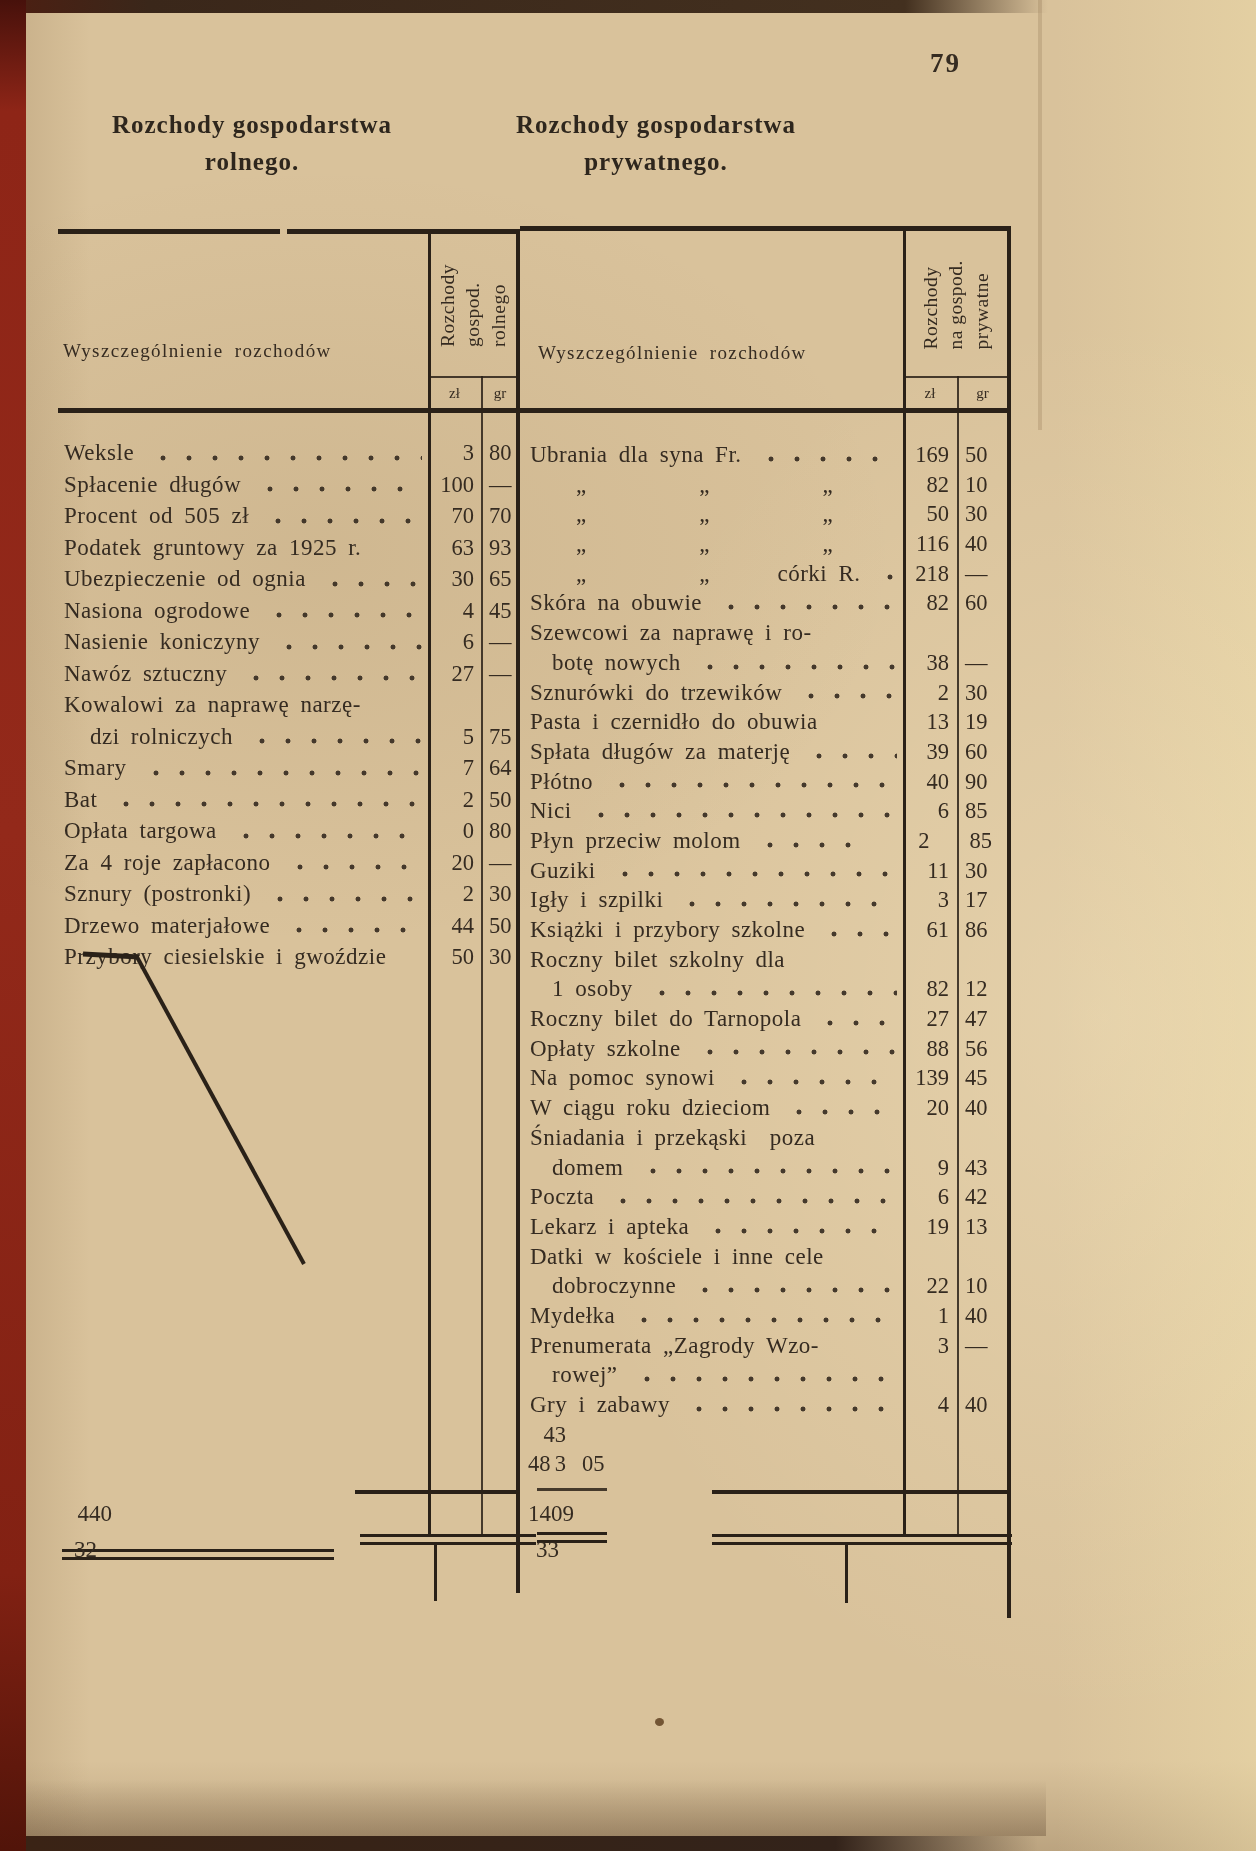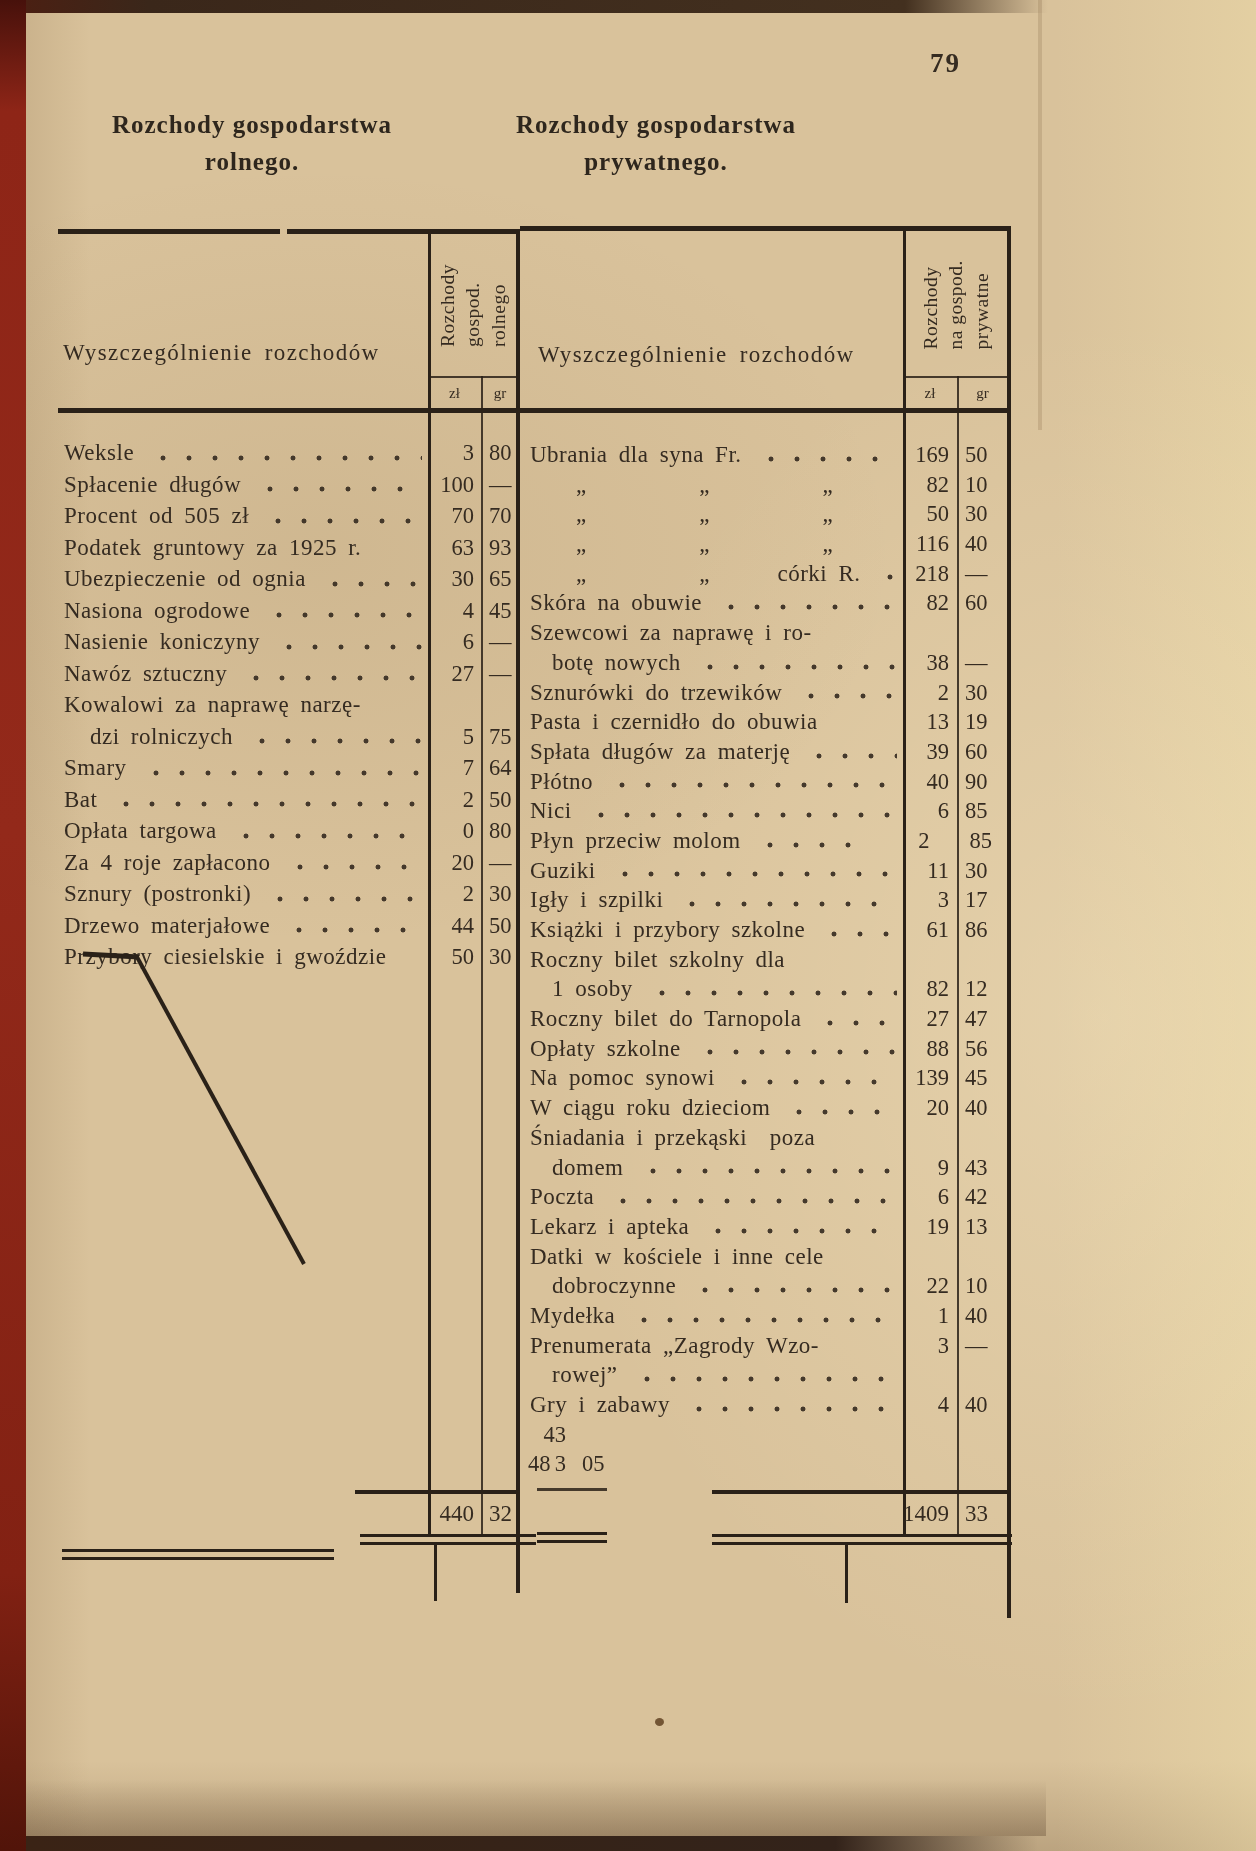--- a/index.html
+++ b/index.html
@@ -31,21 +31,21 @@
   .btitle.lt{left:82px;top:106px;width:340px;}
   .btitle.rt{left:486px;top:106px;width:340px;}
 
   .rule{position:absolute;background:#2a2118;}
   .rule.soft{background:rgba(42,33,24,0.85);}
 
   .tablewrap{position:absolute;top:0;height:1700px;}
   .ltable{left:58px;width:461px;}
   .rtable{left:520px;width:488px;}
 
-  .colhdr{position:absolute;font-size:23px;letter-spacing:1.4px;word-spacing:5px;white-space:nowrap;}
+  .colhdr{position:absolute;font-size:19px;letter-spacing:1.4px;word-spacing:5px;white-space:nowrap;}
   .ltable .colhdr{left:5px;top:340px;}
   .rtable .colhdr{left:18px;top:342px;}
 
   .rotbox{position:absolute;display:flex;align-items:center;justify-content:center;}
   .ltable .rotbox{left:372px;top:236px;width:86px;height:140px;}
   .rtable .rotbox{left:386px;top:234px;width:100px;height:142px;}
   .rot{writing-mode:vertical-rl;transform:rotate(180deg);font-size:19.5px;line-height:1.3;letter-spacing:0.5px;white-space:nowrap;color:#342a20;}
 
   .unit{position:absolute;font-size:15px;text-align:center;height:30px;line-height:30px;}
   .ltable .unit-zl{left:370px;top:378px;width:53px;}
@@ -66,21 +66,21 @@
   .ind2{padding-left:56px !important;}
   .cell{font-size:22.5px;box-sizing:border-box;}
   .ltable .zl{width:53px;text-align:right;padding-right:7px;}
   .ltable .gr{width:38px;padding-left:8px;}
   .rtable .zl{width:54px;text-align:right;padding-right:8px;}
   .rtable .gr{width:51px;padding-left:8px;}
   .leader{flex:1 1 auto;align-self:flex-end;height:6px;margin:0 6px 8px 16px;
     background-image:radial-gradient(circle, rgba(56,45,34,0.92) 2.1px, rgba(56,45,34,0) 2.8px);
     background-size:26px 6px;background-repeat:repeat-x;background-position:left center;}
 
-  .totrow{position:absolute;left:0;top:1496px;width:100%;height:36px;display:flex;}
+  .totrow{position:absolute;left:8px;top:1496px;width:100%;height:36px;display:flex;flex-direction:column;}
   .totrow .cell{line-height:36px;font-size:23px;}
   .totrow .lbl{border:none;}
 
   .diag{position:absolute;left:58px;top:930px;pointer-events:none;}
 </style>
 </head>
 <body>
 
 <div class="page">
 

